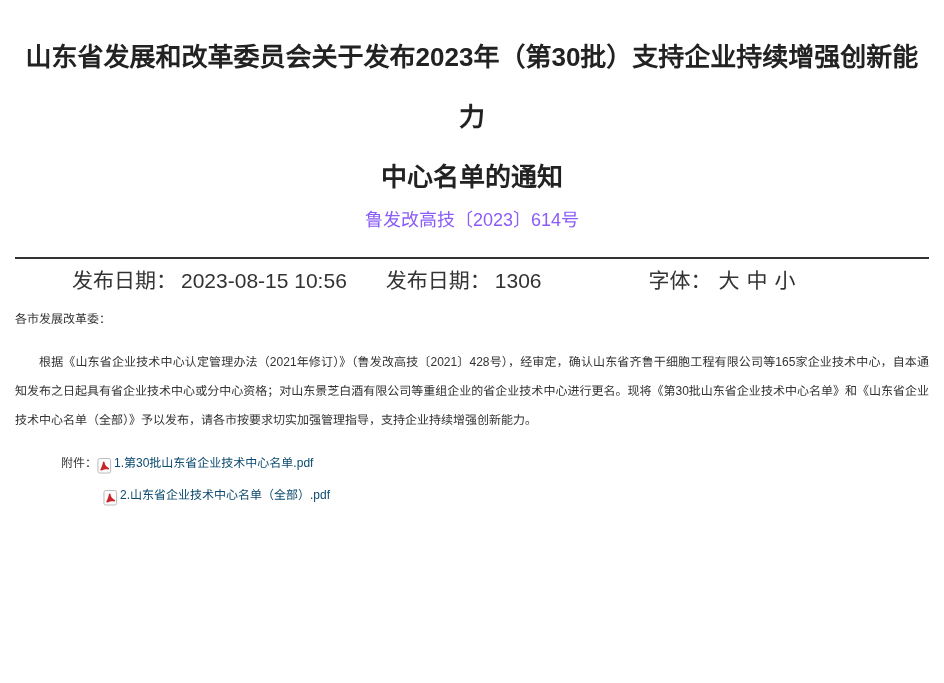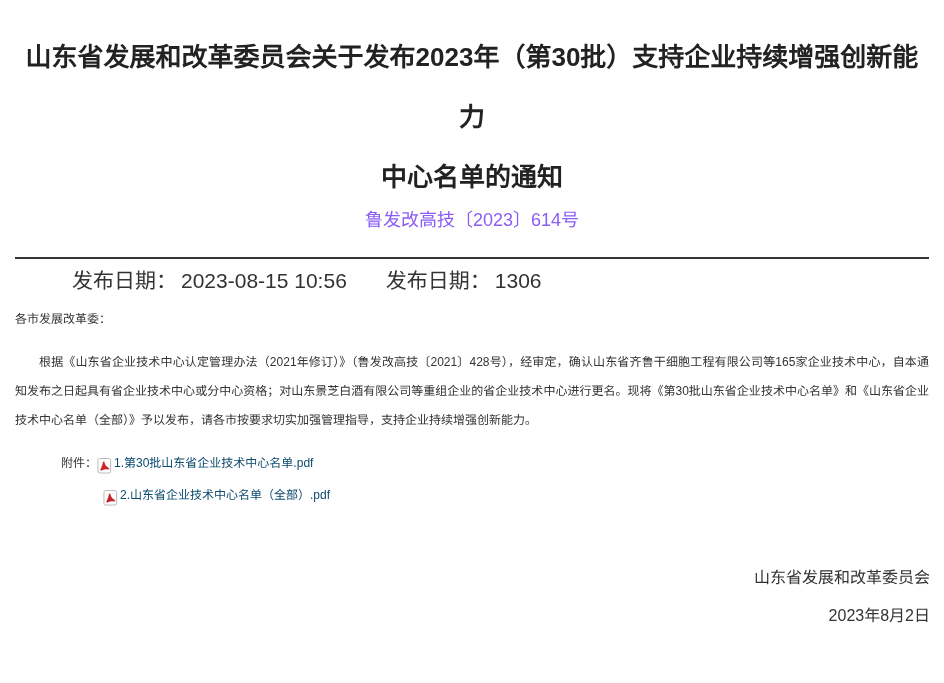--- a/index.html
+++ b/index.html
@@ -105,20 +105,23 @@
 
   <hr class="divider">
 
   <div class="meta-row">
     <div class="meta-item">
       <span class="meta-label">发布日期：</span><span class="meta-value">2023-08-15 10:56</span>
     </div>
     <div class="meta-item views">
       <span class="meta-label">发布日期：</span><span class="meta-value">1306</span>
     </div>
+    <div class="meta-item fontsize">
+      <span class="meta-label">字体：</span><span class="font-opt">大</span><span class="font-opt">中</span><span class="font-opt">小</span>
+    </div>
   </div>
 
   <div class="body-section">
     <div class="salutation">各市发展改革委：</div>
     <p class="main-paragraph">根据《山东省企业技术中心认定管理办法（2021年修订）》（鲁发改高技〔2021〕428号），经审定，确认山东省齐鲁干细胞工程有限公司等165家企业技术中心，自本通知发布之日起具有省企业技术中心或分中心资格；对山东景芝白酒有限公司等重组企业的省企业技术中心进行更名。现将《第30批山东省企业技术中心名单》和《山东省企业技术中心名单（全部）》予以发布，请各市按要求切实加强管理指导，支持企业持续增强创新能力。</p>
 
     <div class="attachments">
       <div class="attachment-row first">
         <span class="attach-label">附件：</span>
         <a class="attachment-link">
@@ -138,18 +141,14 @@
               <rect x="1" y="0.5" width="13.5" height="15.5" rx="2" fill="#fdfdfd" stroke="#b8b8b8"></rect>
               <path d="M3.5 12.5 C5 9.5 6 7 6.3 4.5 C6.5 3.5 7.8 3.4 8 4.4 C8.4 6.8 9.6 9 12.5 10.6 C13.4 11.1 13 12.3 12 12.1 C10 11.7 8 11.6 5.5 12.9 C4.5 13.4 3.2 13.3 3.5 12.5 Z" fill="#c8242b"></path>
             </svg>
           </span>
           <span>2.山东省企业技术中心名单（全部）.pdf</span>
         </a>
       </div>
     </div>
   </div>
 
-  <div class="signature">
-    <div class="agency">山东省发展和改革委员会</div>
-    <div class="date">2023年8月2日</div>
-  </div>
 
 </div>
 
 </body></html>

